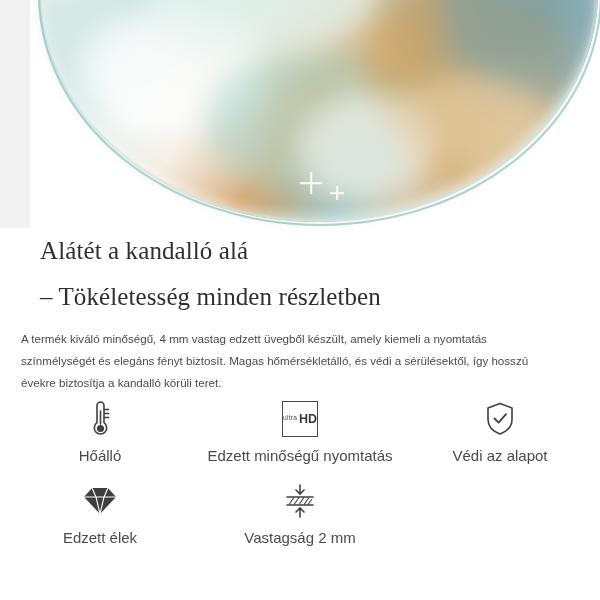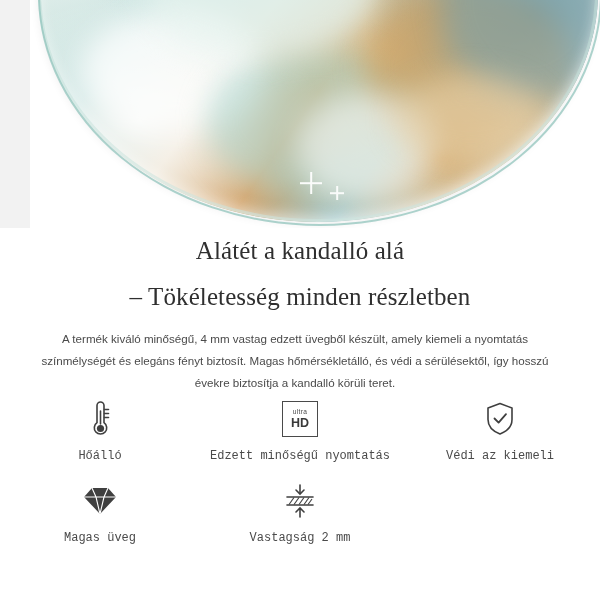--- a/index.html
+++ b/index.html
@@ -110,37 +110,36 @@
   .sp2 { left: 330px; top: 186px; width: 14px; height: 14px; opacity: .9; }
   .sp2:before { width: 14px; }
   .sp2:after  { height: 14px; }
 
   
   .content {
     position: absolute;
     left: 0;
     top: 228px;
     width: 600px;
-    text-align: center;
   }
   .headline {
     margin: 0;
     padding: 8px 40px 0 40px;
     font-family: "Liberation Serif", serif;
     font-weight: 400;
     font-size: 25px;
     line-height: 30px;
     color: #2f2f2f;
     letter-spacing: 0.1px;
   }
   .headline .line2 { display: block; margin-top: 16px; }
 
   .paragraph {
     margin: 0;
-    padding: 16px 50px 0 40px;
+    padding: 16px 50px 0 21px;
     font-size: 11.6px;
     line-height: 22px;
     color: #4a4a4a;
   }
 
   
   .features {
     position: absolute;
     left: 0;
     top: 396px;
@@ -157,34 +156,32 @@
     justify-content: flex-start;
   }
   .feature .icon-wrap {
     height: 46px;
     display: flex;
     align-items: center;
     justify-content: center;
   }
   .feature .caption {
     margin-top: 8px;
-    font-size: 12px;
+    font-size: 15px;
     color: #4a4a4a;
     text-align: center;
     line-height: 12px;
-    font-family: Liberation Mono, monospace;
   }
   .hd-badge {
     width: 34px;
     height: 34px;
     border: 1.6px solid #4a4a4a;
     display: flex;
-    flex-direction: column;
     align-items: center;
-    justify-content: center;
+    justify-content: space-between;
     line-height: 1;
   }
   .hd-badge .ultra {
     font-size: 6.6px;
     letter-spacing: .3px;
     color: #4a4a4a;
     margin-bottom: 1px;
   }
   .hd-badge .hd {
     font-size: 12.5px;
@@ -251,31 +248,31 @@
       <div class="caption">Edzett minőségű nyomtatás</div>
     </div>
 
     <div class="feature">
       <div class="icon-wrap">
         <svg width="34" height="40" viewBox="0 0 34 40">
           <path d="M17 4.5 L29 9 V20.5 C29 27.5 23.5 32.5 17 35 C10.5 32.5 5 27.5 5 20.5 V9 Z" fill="none" stroke="#3f3f3f" stroke-width="1.6" stroke-linejoin="round"></path>
           <path d="M11.5 19.5 L15.6 23.6 L23 15.2" fill="none" stroke="#3f3f3f" stroke-width="1.8" stroke-linecap="round" stroke-linejoin="round"></path>
         </svg>
       </div>
-      <div class="caption">Védi az kiemeli</div>
+      <div class="caption">Védi az alapot</div>
     </div>
 
     <div class="feature">
       <div class="icon-wrap">
         <svg width="38" height="34" viewBox="0 0 38 34">
           <path d="M11 4 H27 L35 13 L19 30 L3 13 Z" fill="#3f3f3f"></path>
           <path d="M3 13 H35 M11 4 L15 13 L19 30 M27 4 L23 13 L19 30" fill="none" stroke="#ffffff" stroke-width="1.1"></path>
         </svg>
       </div>
-      <div class="caption">Magas üveg</div>
+      <div class="caption">Edzett élek</div>
     </div>
 
 
     <div class="feature">
       <div class="icon-wrap">
         <svg width="40" height="40" viewBox="0 0 40 40">
           <g stroke="#3f3f3f" stroke-width="1.6" stroke-linecap="round" fill="none">
             <line x1="20" y1="4" x2="20" y2="12"></line>
             <path d="M16 9 L20 13 L24 9"></path>
             <line x1="20" y1="36" x2="20" y2="28"></line>

